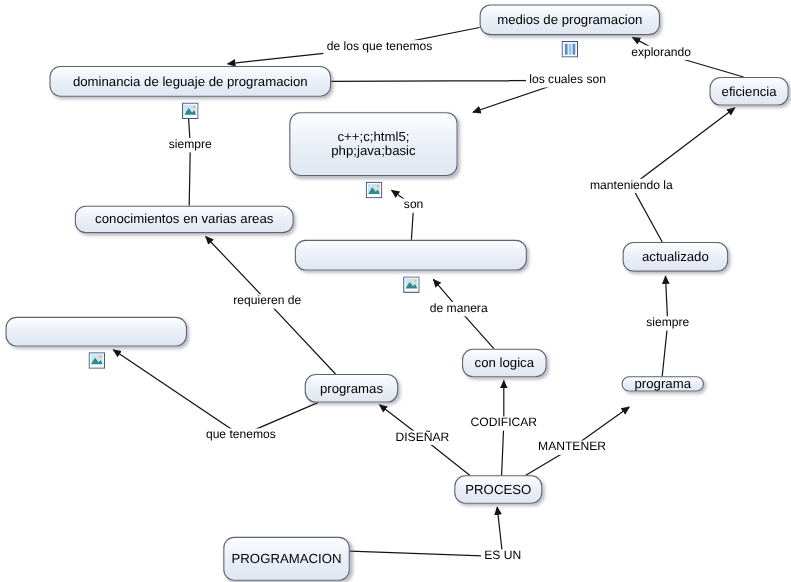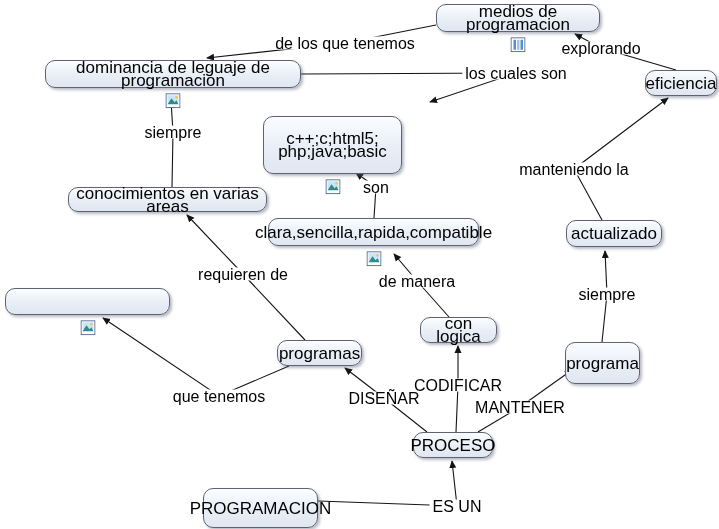--- a/index.html
+++ b/index.html
@@ -11,34 +11,34 @@
     overflow: hidden;
   }
   #edges { position: absolute; left: 0; top: 0; }
   .edge { fill: none; stroke: #141414; stroke-width: 1.1; }
   .node {
     position: absolute;
     display: flex;
     align-items: center;
     justify-content: center;
     text-align: center;
-    font-size: 17px;
+    font-size: 12px;
     line-height: 13px;
     color: #000;
     background: linear-gradient(180deg, #fbfdff 0%, #e9eef6 55%, #dfe7f1 100%);
     border: 1px solid #5f6270;
     border-radius: 10px;
     box-shadow: 2px 2px 3px rgba(95, 105, 125, 0.45);
     padding: 2px 6px;
     white-space: pre-line;
   }
   .link-label {
     position: absolute;
     transform: translate(-50%, -50%);
-    font-size: 16px;
+    font-size: 11px;
     line-height: 13px;
     color: #000;
     background: #ffffff;
     padding: 0 3px;
     white-space: nowrap;
   }
   .res-icon {
     position: absolute;
     left: 50%;
     bottom: 0;
@@ -106,21 +106,21 @@
   <span class="res-icon">
     <svg width="15" height="15" viewBox="0 0 15 15">
         <rect x="0.5" y="0.5" width="14" height="14" fill="#ffffff" stroke="#3a5a8c"></rect>
         <rect x="2" y="2" width="11" height="7" fill="#cde4f5"></rect>
         <polygon points="2,11 6,5 9,9 11,7 13,11" fill="#2e8b8b"></polygon>
         <circle cx="11" cy="4" r="1.2" fill="#f4c542"></circle>
       </svg>
   </span>
 </div>
 
-<div class="node" style="left:263px;top:116px;width:139px;height:58px">
+<div class="node" style="left:263px;top:102px;width:153px;height:58px">
   <span>c++;c;html5;
 php;java;basic</span>
   <span class="res-icon">
     <svg width="15" height="15" viewBox="0 0 15 15">
         <rect x="0.5" y="0.5" width="14" height="14" fill="#ffffff" stroke="#3a5a8c"></rect>
         <rect x="2" y="2" width="11" height="7" fill="#cde4f5"></rect>
         <polygon points="2,11 6,5 9,9 11,7 13,11" fill="#2e8b8b"></polygon>
         <circle cx="11" cy="4" r="1.2" fill="#f4c542"></circle>
       </svg>
   </span>
@@ -128,21 +128,20 @@
 
 <div class="node" style="left:645px;top:70px;width:72px;height:26px">
   <span>eficiencia</span>
 </div>
 
 <div class="node" style="left:68px;top:187px;width:199px;height:25px">
   <span>conocimientos en varias areas</span>
 </div>
 
 <div class="node" style="left:268px;top:218px;width:211px;height:28px">
-  <span>clara,sencilla,rapida,compatible</span>
   <span class="res-icon">
     <svg width="15" height="15" viewBox="0 0 15 15">
         <rect x="0.5" y="0.5" width="14" height="14" fill="#ffffff" stroke="#3a5a8c"></rect>
         <rect x="2" y="2" width="11" height="7" fill="#cde4f5"></rect>
         <polygon points="2,11 6,5 9,9 11,7 13,11" fill="#2e8b8b"></polygon>
         <circle cx="11" cy="4" r="1.2" fill="#f4c542"></circle>
       </svg>
   </span>
 </div>
 
@@ -162,21 +161,21 @@
 </div>
 
 <div class="node" style="left:420px;top:317px;width:77px;height:26px">
   <span>con logica</span>
 </div>
 
 <div class="node" style="left:277px;top:340px;width:85px;height:26px">
   <span>programas</span>
 </div>
 
-<div class="node" style="left:565px;top:342px;width:75px;height:42px">
+<div class="node" style="left:565px;top:342px;width:75px;height:14px">
   <span>programa</span>
 </div>
 
 <div class="node" style="left:413px;top:432px;width:80px;height:26px">
   <span>PROCESO</span>
 </div>
 
 <div class="node" style="left:203px;top:488px;width:115px;height:40px">
   <span>PROGRAMACION</span>
   <span class="res-icon">

